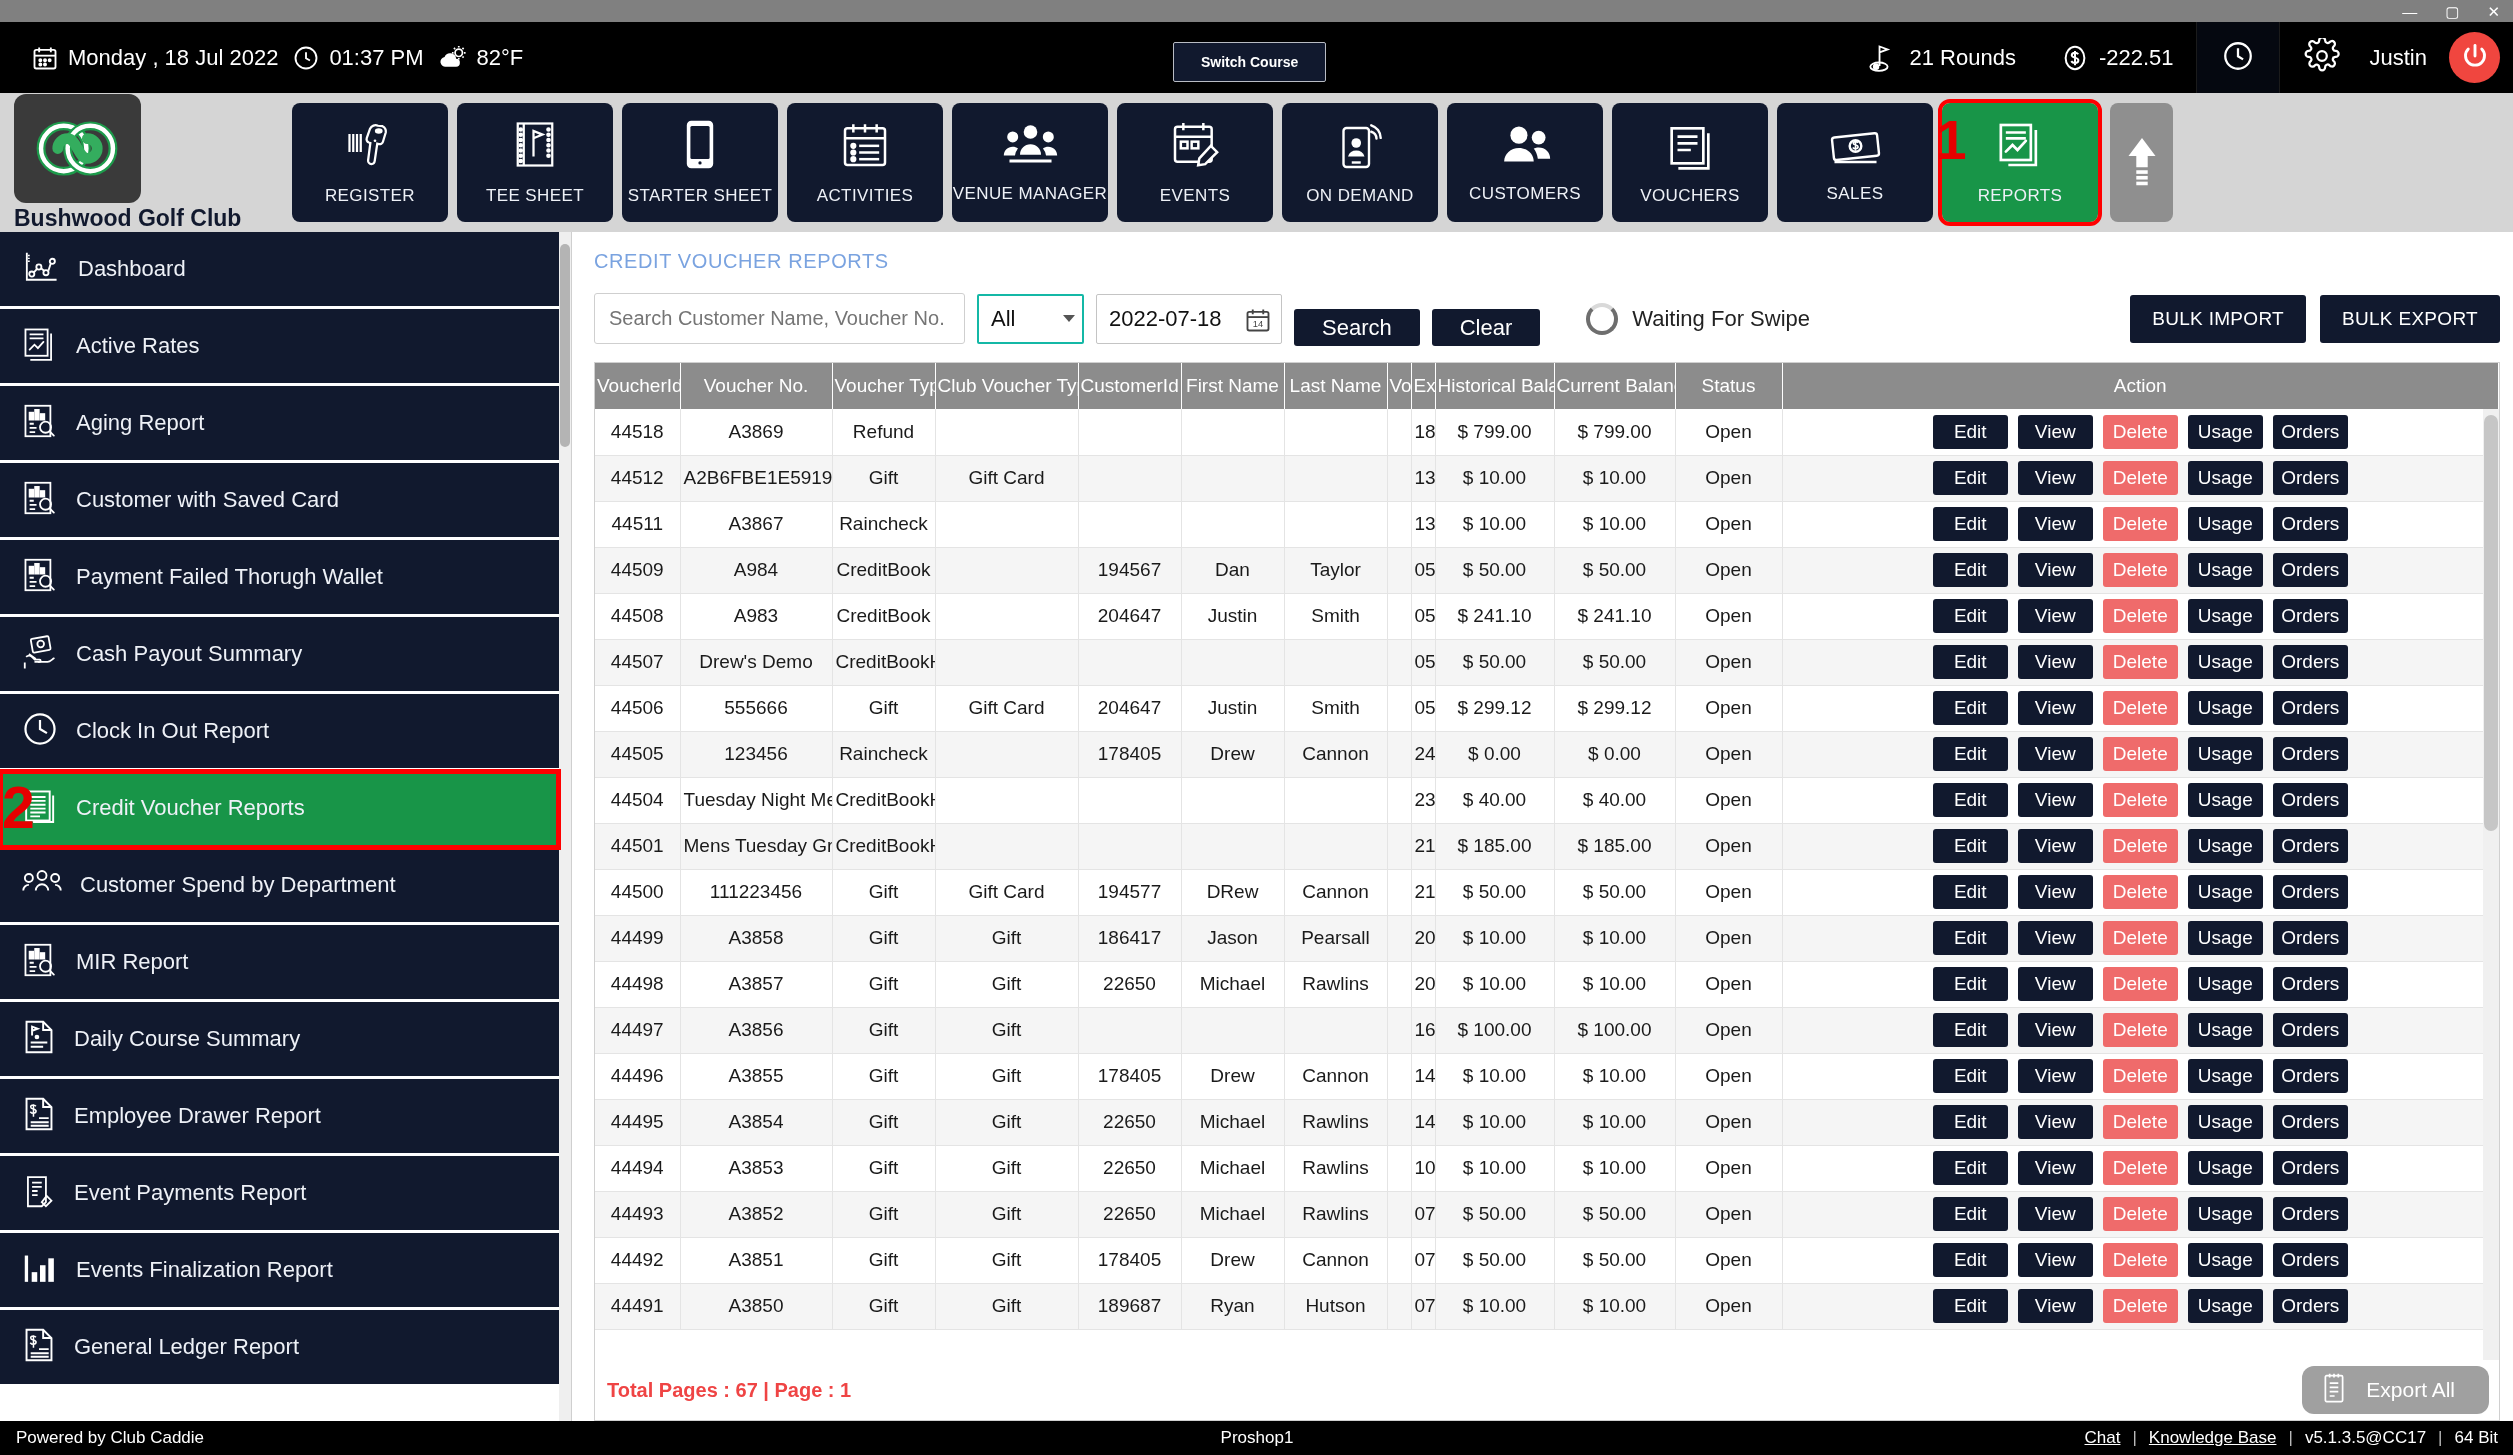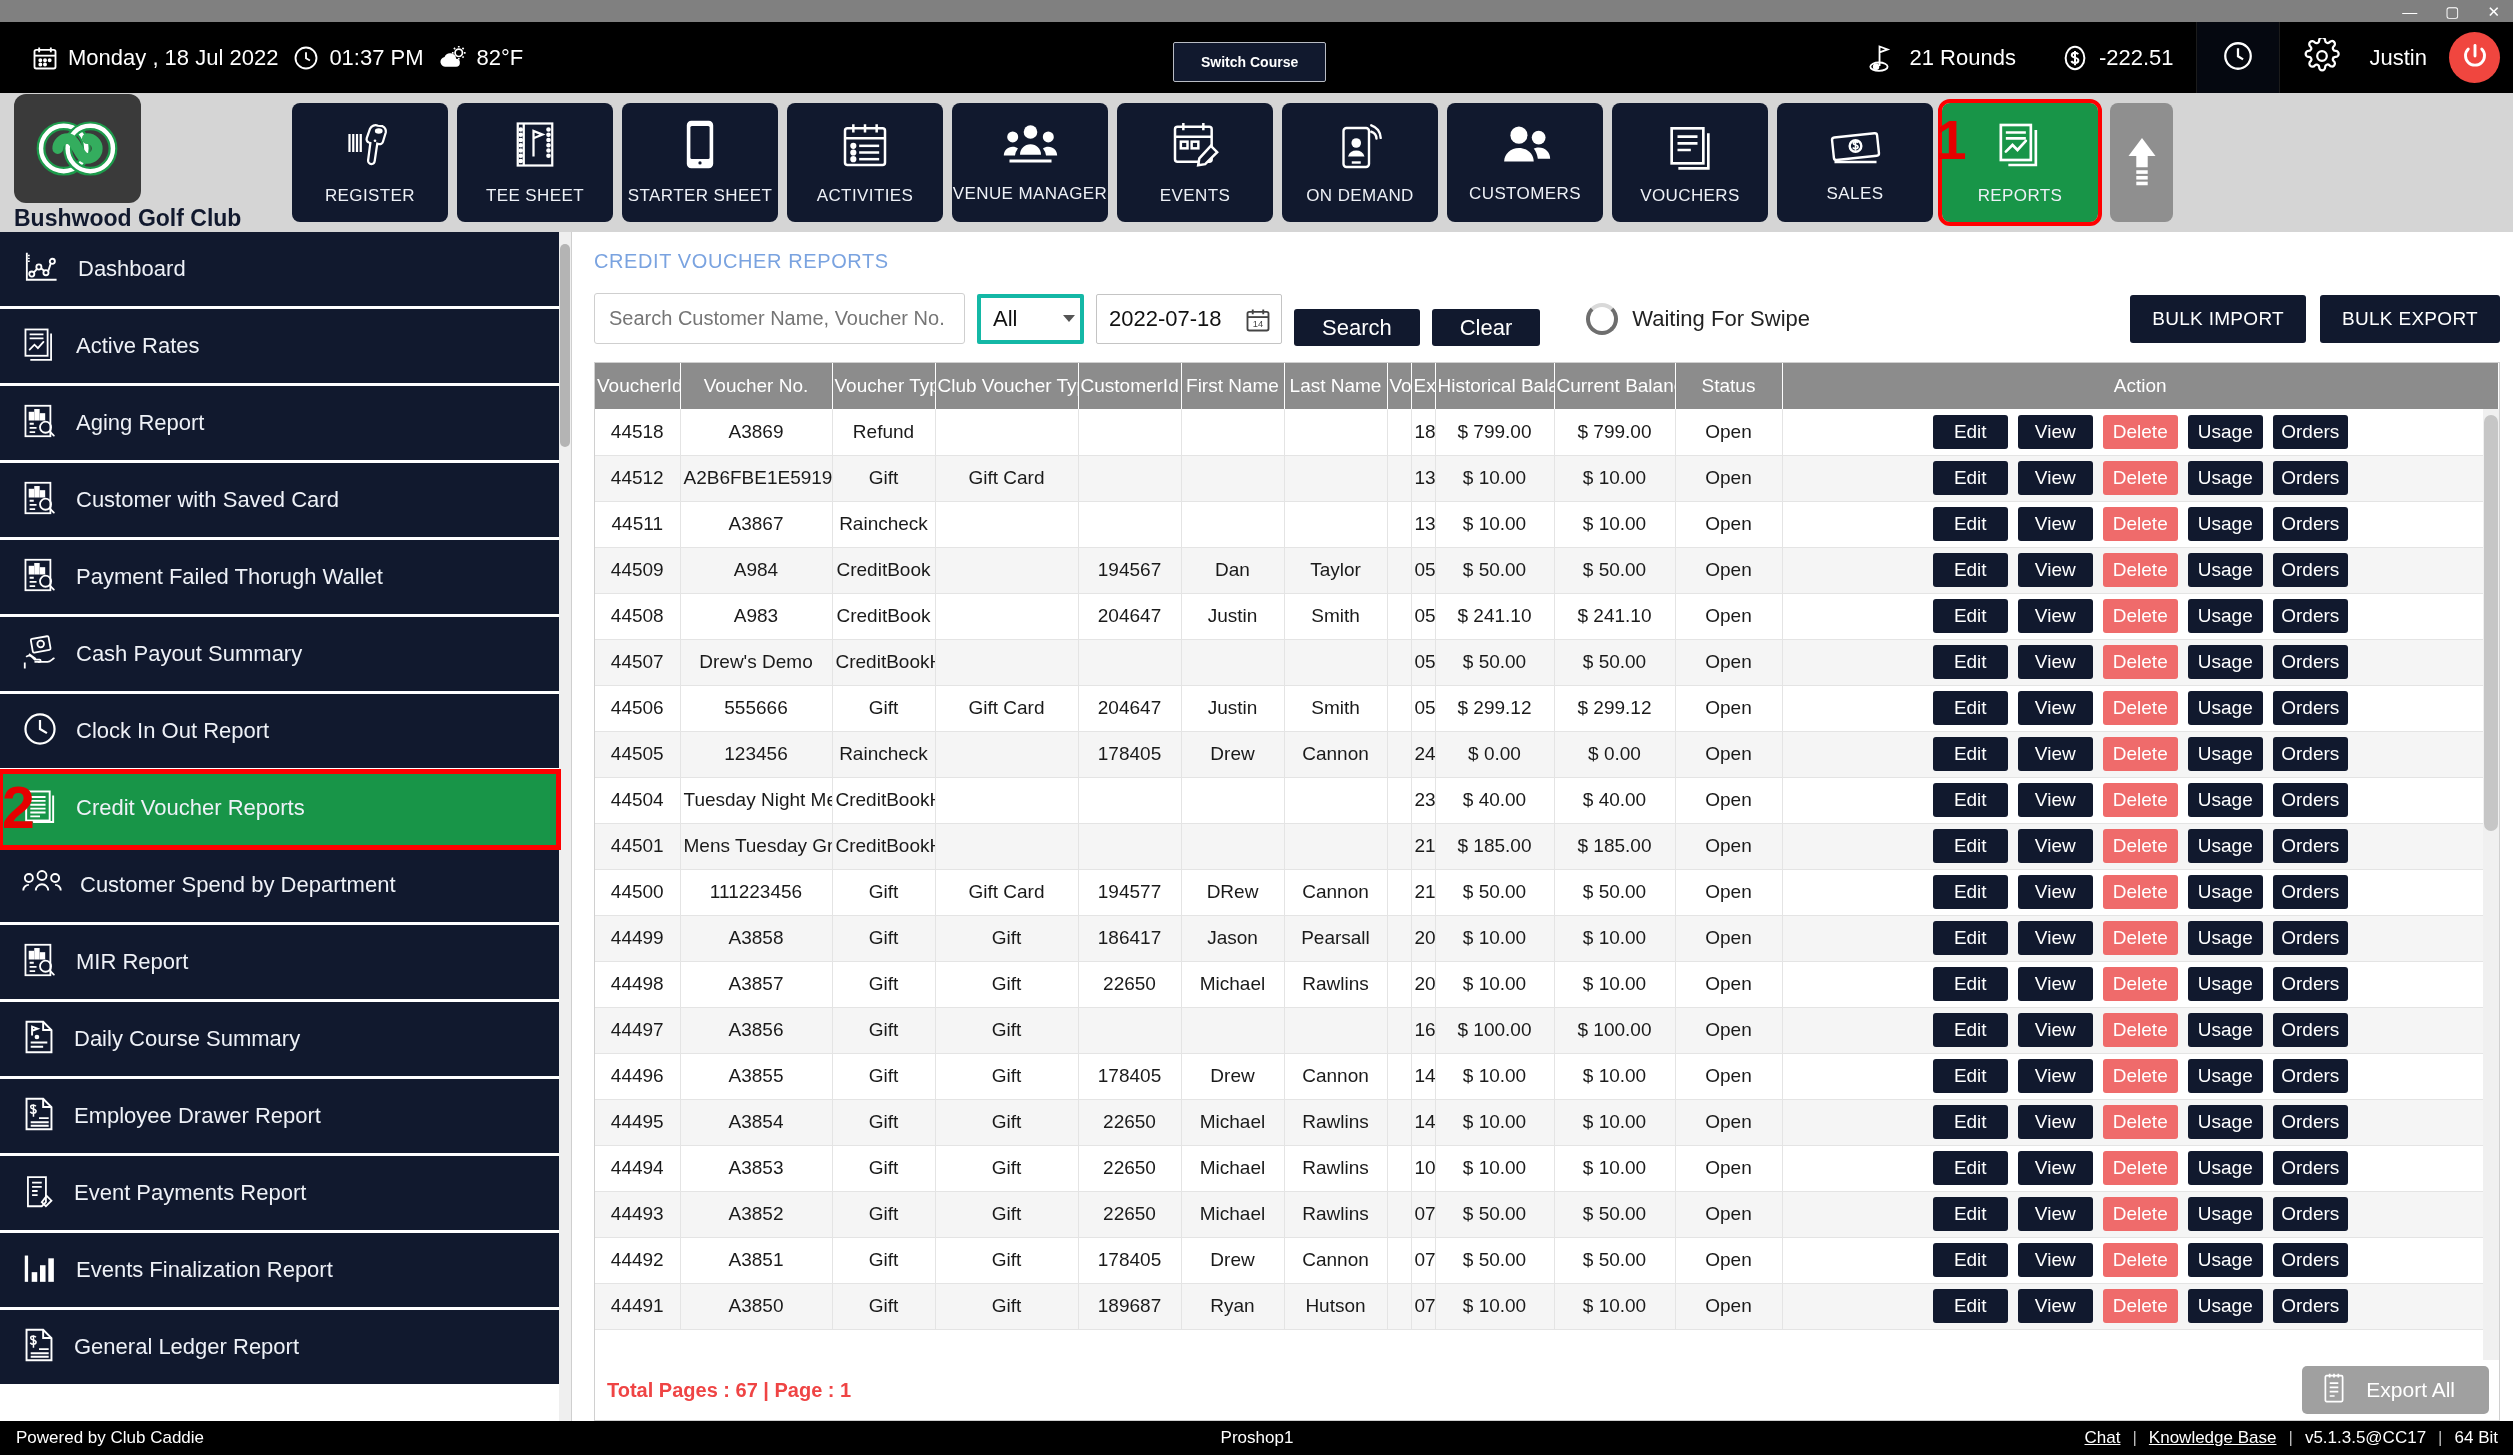--- a/index.html
+++ b/index.html
@@ -101,21 +101,21 @@
   .main { flex: 1; min-width: 0; display: flex; flex-direction: column; padding: 18px 14px 0 22px; background: #fff; }
   .crumb { color: #7aa3e0; font-size: 20px; letter-spacing: 0.6px; margin-bottom: 18px; }
 
   .filters { display: flex; align-items: center; gap: 0; margin-bottom: 16px; }
   .search-input {
     width: 371px; height: 51px; border: 1px solid #cfcfcf; border-radius: 3px;
     padding: 0 14px; font-size: 20px; color: #8a8a8a; font-family: inherit; background: #fff;
   }
   .sel-wrap { position: relative; margin-left: 12px; }
   .sel {
-    width: 107px; height: 50px; border: 4px solid #14b8a6; background: #fff;
+    width: 107px; height: 50px; border: 2px solid #14b8a6; background: #fff;
     font-size: 22px; padding: 0 26px 0 12px; font-family: inherit; color: #111;
     appearance: none; border-radius: 2px;
   }
   .sel-arrow { position: absolute; right: 9px; top: 21px; width: 0; height: 0;
     border-left: 6px solid transparent; border-right: 6px solid transparent; border-top: 7px solid #555; pointer-events: none; }
   .date-wrap { position: relative; margin-left: 12px; }
   .date-input {
     width: 186px; height: 50px; border: 1px solid #c4c4c4; background: #fff;
     font-size: 22px; padding: 0 42px 0 12px; font-family: inherit; color: #111; border-radius: 2px;
   }
@@ -155,21 +155,21 @@
   .act-btn.danger { background: #ef6b6b; }
   .tbl-track { position: absolute; right: 0; top: 46px; bottom: 0; width: 16px; background: #f0f0f0; }
   .tbl-thumb { position: absolute; right: 1px; top: 6px; width: 14px; height: 416px; background: #c6c6c6; border-radius: 7px; }
 
   .tbl-footer {
     height: 61px; flex: none; display: flex; align-items: center;
     border: 1px solid #d0d0d0; border-top: none; padding: 0 10px 0 12px; background: #fff;
   }
   .pages { font-size: 20px; font-weight: bold; color: #ef4444; }
   .export-all {
-    margin-left: auto; background: #a0a0a0; color: #ffffff; border: none; border-radius: 5px;
+    margin-left: auto; background: #a0a0a0; color: #ffffff; border: none; border-radius: 12px;
     height: 48px; padding: 0 34px 0 18px; font-size: 21px; font-family: inherit;
     display: flex; align-items: center; gap: 18px; cursor: pointer;
   }
 
   
   .statusbar {
     height: 34px; flex: none; background: #000000; color: #ffffff;
     display: flex; align-items: center; font-size: 17px; padding: 0 16px; position: relative;
   }
   .sb-center { position: absolute; left: 50%; transform: translateX(-50%); }

